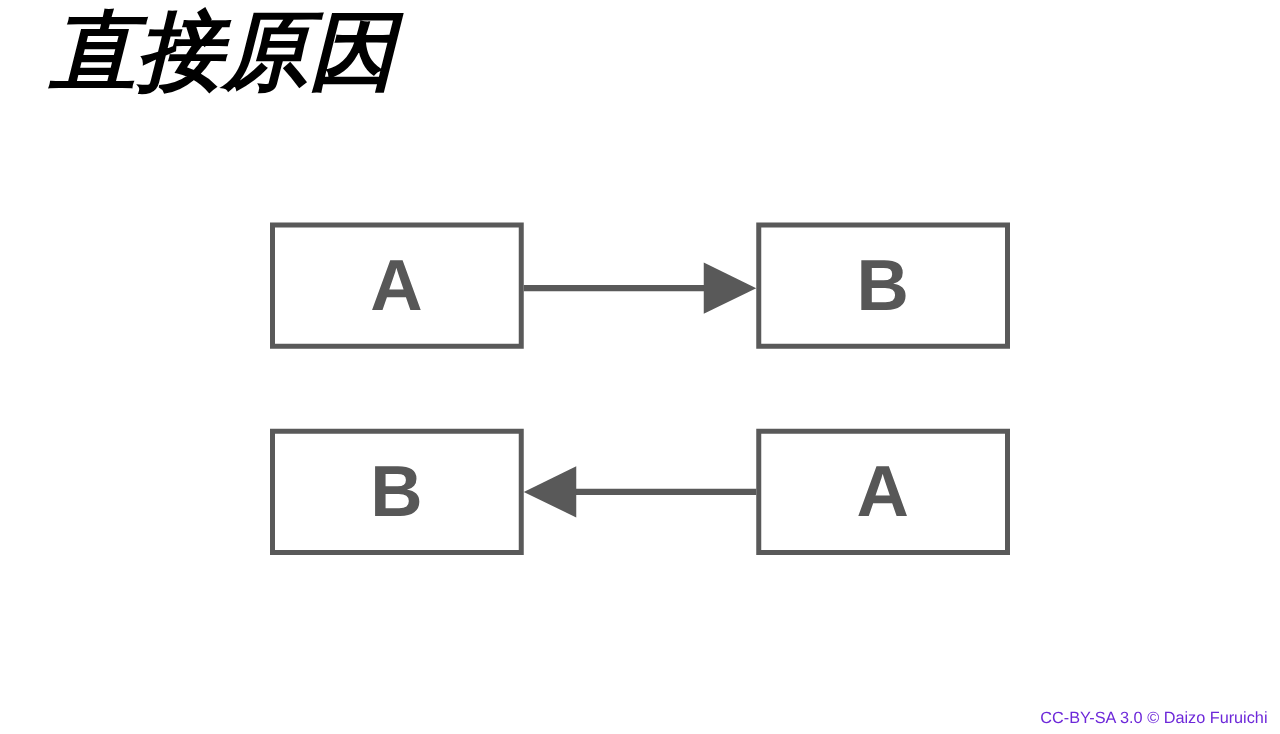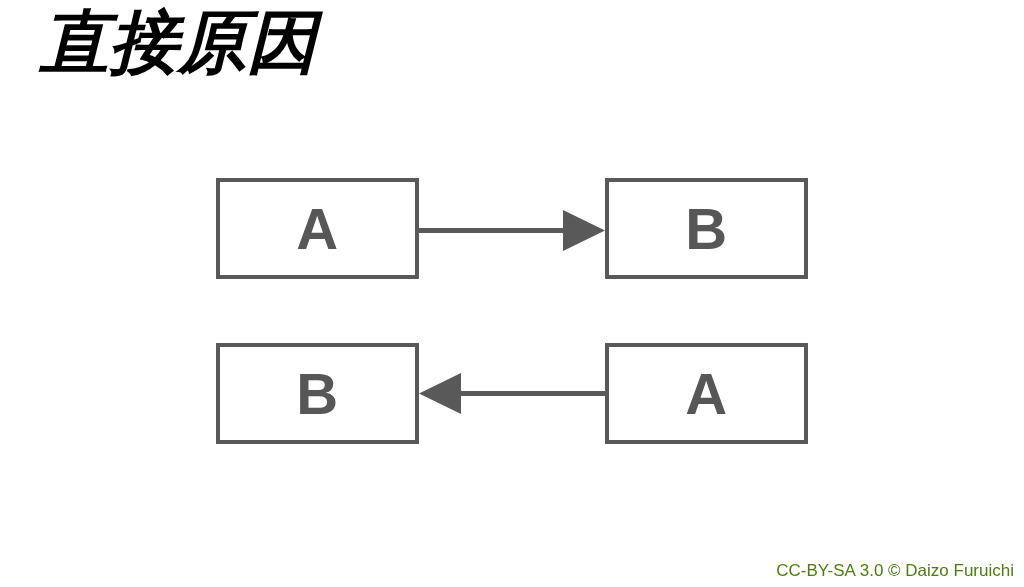--- a/index.html
+++ b/index.html
@@ -85,22 +85,22 @@
     width: 1024px;
     height: 587px;
     pointer-events: none;
   }
 
   
   #footer-credit {
     position: absolute;
     right: 10px;
     bottom: 6px;
-    font-size: 17px;
-    color: #4d7c0f;
+    font-size: 13px;
+    color: #6d28d9;
     font-family: "Liberation Sans", sans-serif;
     white-space: nowrap;
     user-select: none;
   }
 </style>
 </head>
 <body>
 
 <div id="slide">
 

